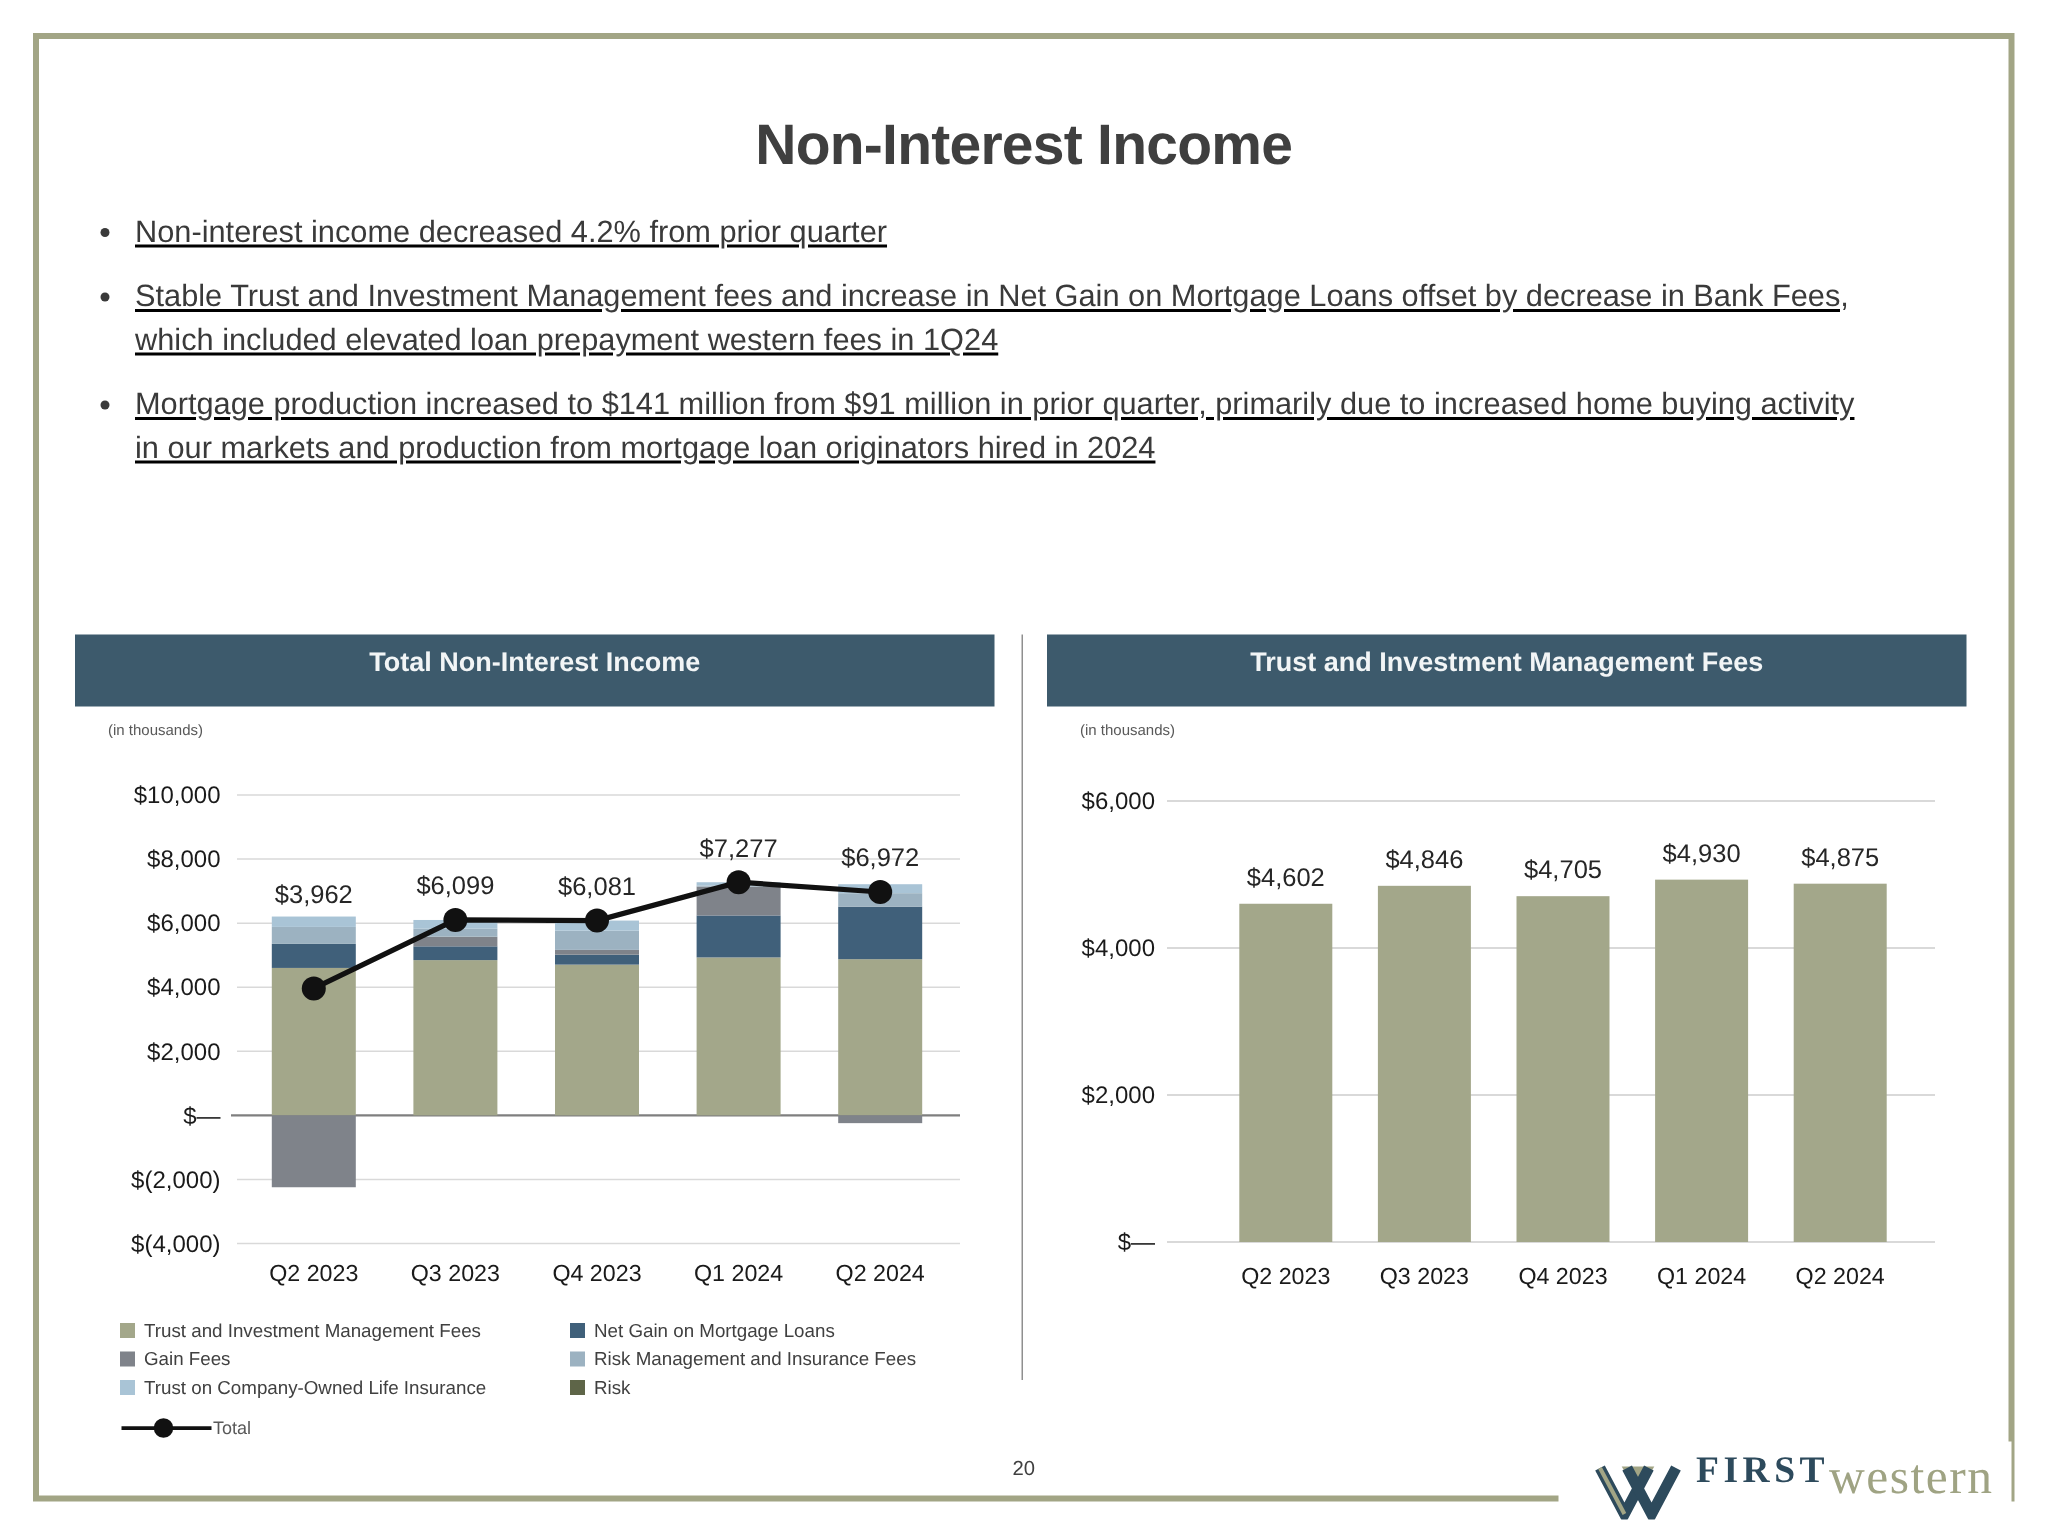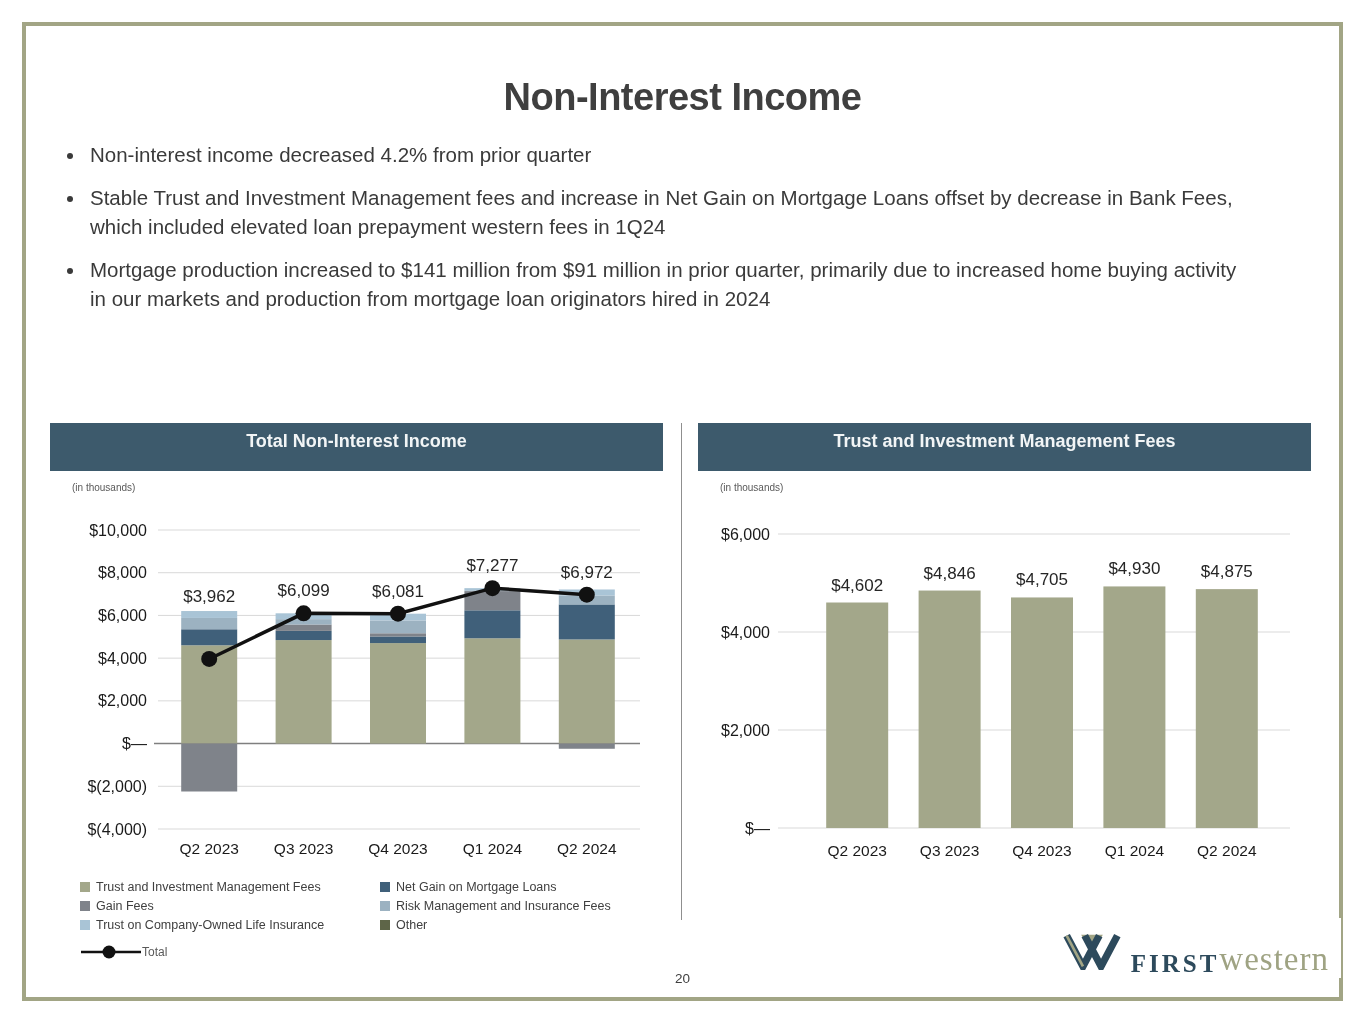--- a/index.html
+++ b/index.html
@@ -23,20 +23,21 @@
     text-align: center;
     font-size: 38px; font-weight: bold;
     color: #3f3f3f;
     letter-spacing: -0.5px;
   }
   .bullets {
     position: absolute;
     top: 140px; left: 62px; width: 1195px;
     list-style: disc;
     padding-left: 24px;
+    text-decoration: underline;
   }
   .bullets li {
     font-size: 20.5px;
     color: #3a3a3a;
     line-height: 1.44;
     margin-bottom: 13px;
     padding-left: 4px;
   }
   .chart-panel {
     position: absolute;
@@ -92,26 +93,26 @@
   .page-number {
     position: absolute;
     left: 0; width: 1365px;
     top: 971px;
     text-align: center;
     font-size: 13.5px;
     color: #404040;
   }
   .logo {
     position: absolute;
-    right: 24px; top: 918px;
+    right: 24px; top: 961px;
     height: 60px;
     padding: 6px 12px 0 24px;
     background: #ffffff;
     display: flex;
-    align-items: flex-end;
+    align-items: flex-start;
     z-index: 5;
   }
   .logo-mark { align-self: center; margin-right: 10px; }
   .logo-first {
     font-family: "Liberation Serif", serif;
     font-weight: bold;
     font-size: 25px;
     letter-spacing: 3px;
     color: #2d4a5c;
   }
@@ -214,21 +215,21 @@
         <div class="legend-item">
           <span class="legend-swatch" style="background: rgb(156, 178, 193);"></span>
           <span class="legend-label">Risk Management and Insurance Fees</span>
         </div>
         <div class="legend-item">
           <span class="legend-swatch" style="background: rgb(169, 196, 214);"></span>
           <span class="legend-label">Trust on Company-Owned Life Insurance</span>
         </div>
         <div class="legend-item">
           <span class="legend-swatch" style="background: rgb(94, 101, 72);"></span>
-          <span class="legend-label">Other</span>
+          <span class="legend-label">Risk</span>
         </div>
       </div>
     <div class="legend-total">
       <svg width="62" height="16">
         <line x1="1" y1="8" x2="61" y2="8" stroke="#111111" stroke-width="2.5"></line>
         <circle cx="29" cy="8" r="6.5" fill="#111111"></circle>
       </svg>
       <span class="total-label">Total</span>
     </div>
   </div>

